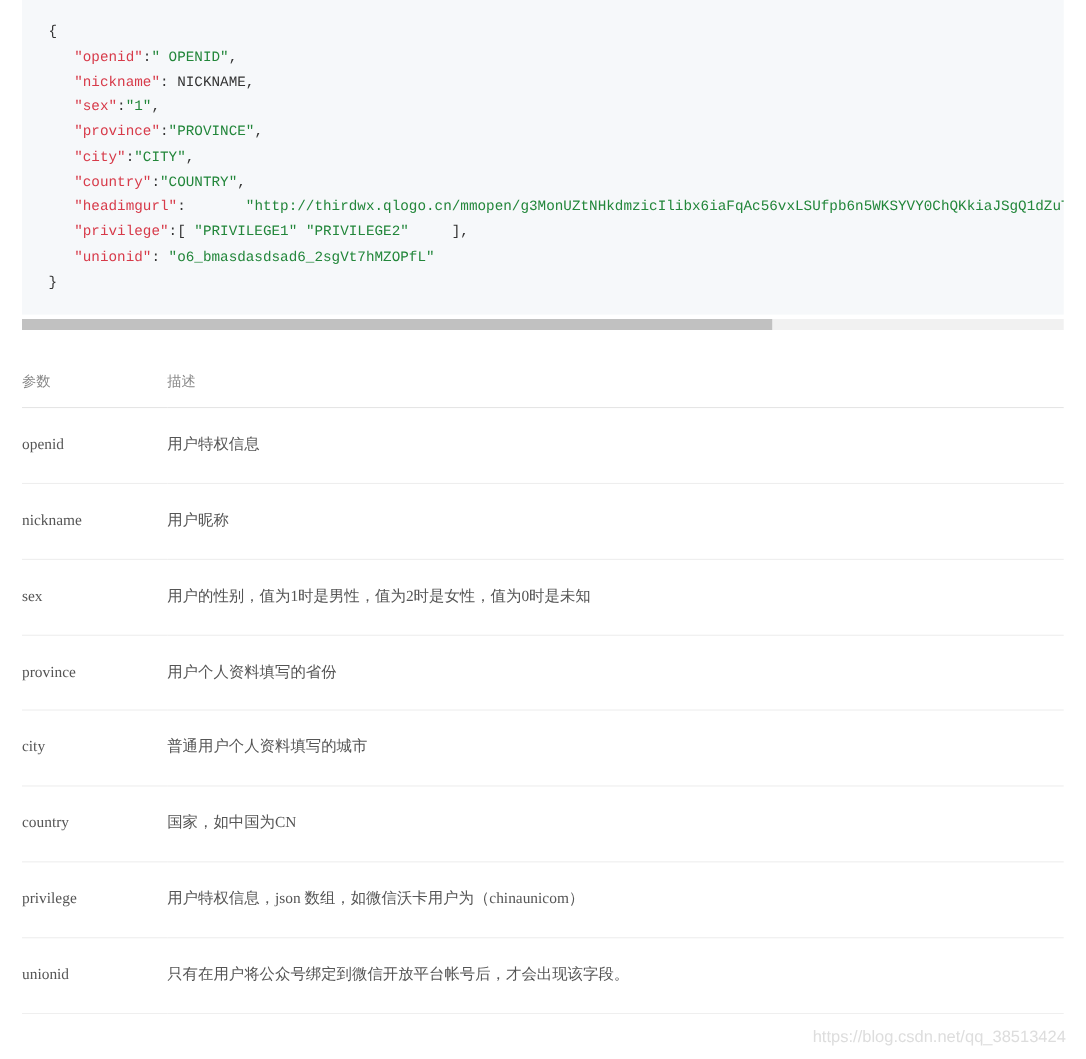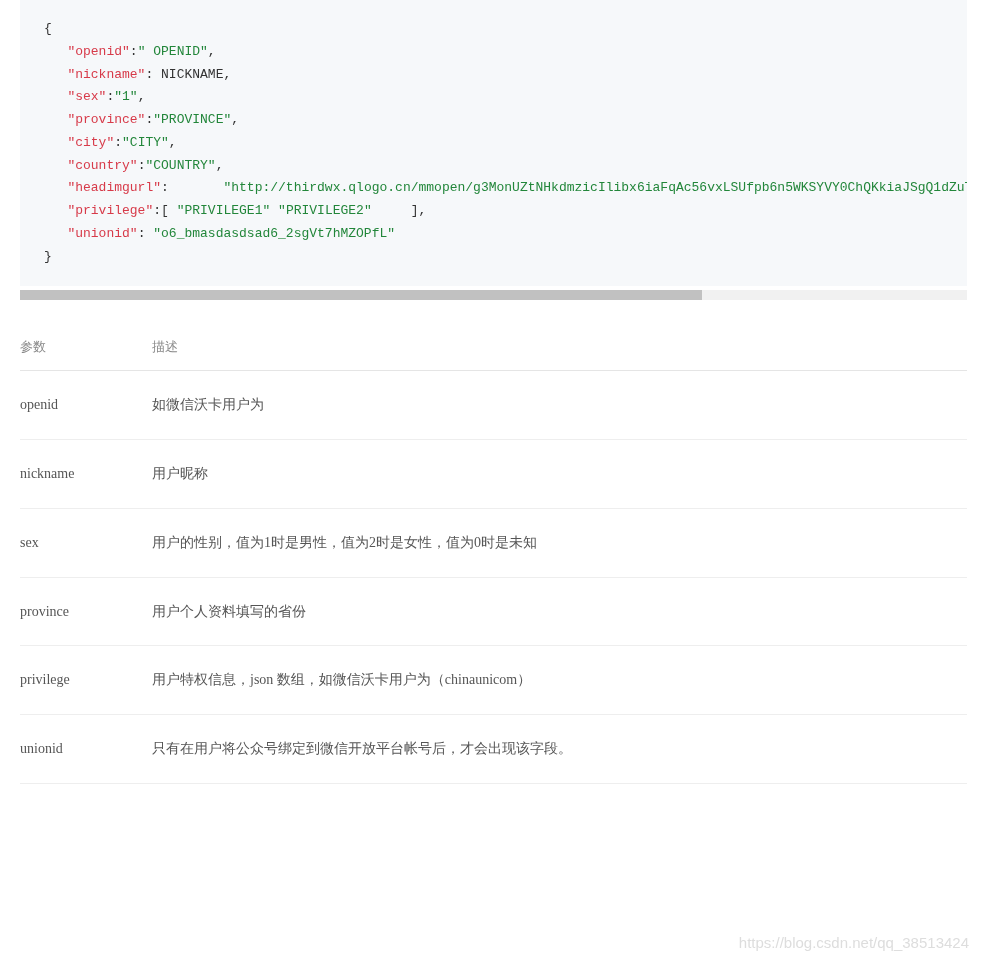--- a/index.html
+++ b/index.html
@@ -96,33 +96,41 @@
 <table class="params">
   <thead>
     <tr>
       <th>参数</th>
       <th>描述</th>
     </tr>
   </thead>
   <tbody>
     <tr>
       <td>openid</td>
-      <td>如微信沃卡用户为</td>
+      <td>用户特权信息</td>
     </tr>
     <tr>
       <td>nickname</td>
       <td>用户昵称</td>
     </tr>
     <tr>
       <td>sex</td>
       <td>用户的性别，值为1时是男性，值为2时是女性，值为0时是未知</td>
     </tr>
     <tr>
       <td>province</td>
       <td>用户个人资料填写的省份</td>
+    </tr>
+    <tr>
+      <td>city</td>
+      <td>普通用户个人资料填写的城市</td>
+    </tr>
+    <tr>
+      <td>country</td>
+      <td>国家，如中国为CN</td>
     </tr>
     <tr>
       <td>privilege</td>
       <td>用户特权信息，json 数组，如微信沃卡用户为（chinaunicom）</td>
     </tr>
     <tr>
       <td>unionid</td>
       <td>只有在用户将公众号绑定到微信开放平台帐号后，才会出现该字段。</td>
     </tr>
   </tbody>

